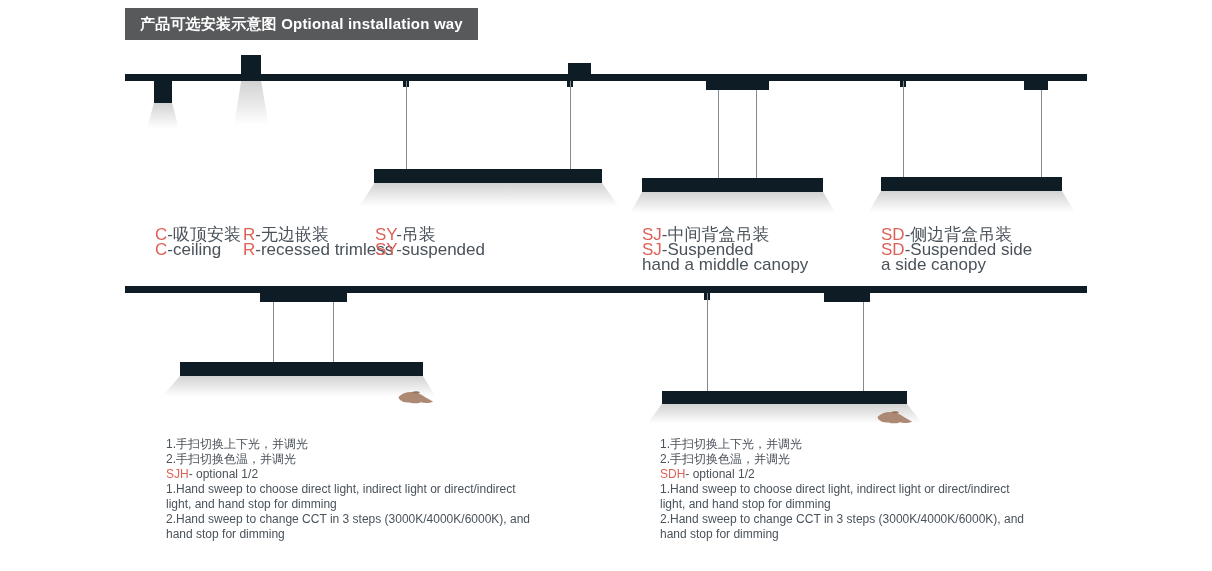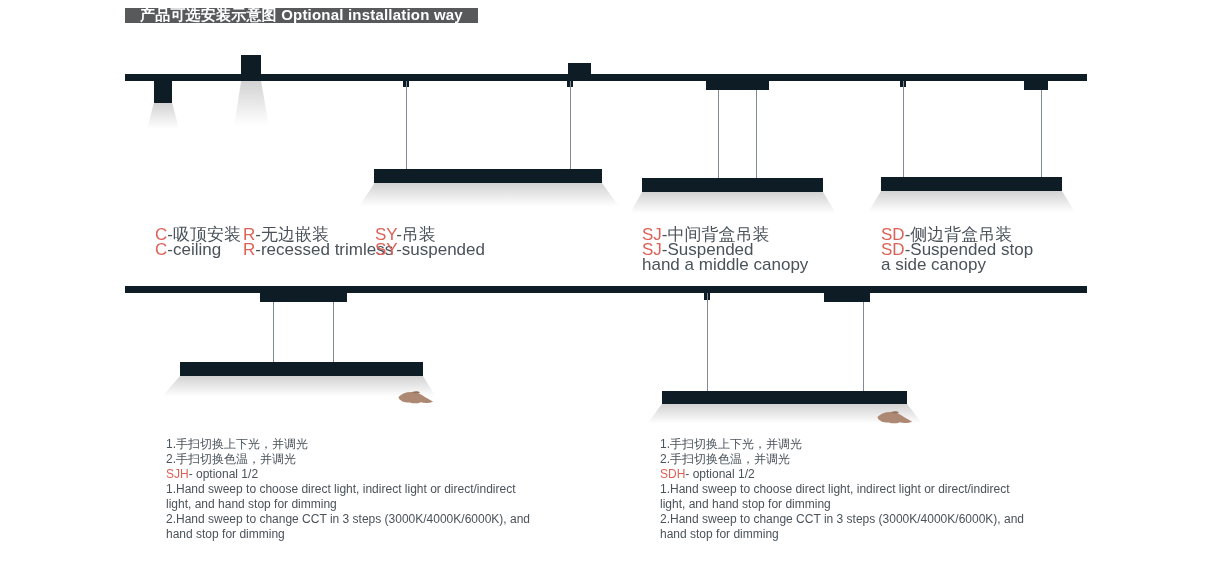--- a/index.html
+++ b/index.html
@@ -2,21 +2,21 @@
 <html><head>
 <meta charset="utf-8">
 <style>
   html,body{margin:0;padding:0;background:#fff;}
   #canvas{
     position:relative;width:1212px;height:571px;background:#ffffff;overflow:hidden;
     font-family:"Liberation Sans","DejaVu Sans",sans-serif;color:#4a525a;
   }
   .abs{position:absolute;}
   
-  #hdr{left:125px;top:8px;height:15px;background:#58595b;display:flex;align-items:center;
+  #hdr{left:125px;top:8px;height:32px;background:#58595b;display:flex;align-items:center;
        padding:0 15px;}
   #hdr .t{color:#ffffff;font-size:15px;font-weight:bold;letter-spacing:.2px;white-space:nowrap;}
   
   .dark{background:#0e1c26;}
   .wire{width:1px;background:#828b91;}
   .glow{background:linear-gradient(to bottom,#d2d2d2 0%,rgba(255,255,255,0) 85%);}
   
   .lbl{font-size:17px;line-height:15px;white-space:nowrap;}
   .red{color:#dd6156;}
   .txtblk{font-size:12px;line-height:15px;white-space:nowrap;}
@@ -72,21 +72,21 @@
     <div><span class="red">SY</span><span>-吊装</span></div>
     <div><span class="red">SY</span><span>-suspended</span></div>
   </div>
   <div class="abs lbl" style="left:642px;top:227px;">
     <div><span class="red">SJ</span><span>-中间背盒吊装</span></div>
     <div><span class="red">SJ</span><span>-Suspended</span></div>
     <div><span>hand a middle canopy</span></div>
   </div>
   <div class="abs lbl" style="left:881px;top:227px;">
     <div><span class="red">SD</span><span>-侧边背盒吊装</span></div>
-    <div><span class="red">SD</span><span>-Suspended stop</span></div>
+    <div><span class="red">SD</span><span>-Suspended side</span></div>
     <div><span>a side canopy</span></div>
   </div>
 
   <div class="abs dark" style="left:125px;top:286px;width:962px;height:7px;"></div>
 
   <div class="abs dark" style="left:260px;top:293px;width:87px;height:9px;"></div>
   <div class="abs wire" style="left:273px;top:302px;height:60px;"></div>
   <div class="abs wire" style="left:333px;top:302px;height:60px;"></div>
   <div class="abs dark" style="left:180px;top:362px;width:243px;height:14px;"></div>
   <div class="abs glow" style="left:159px;top:376px;width:279px;height:24px;clip-path:polygon(7.5% 0,94.6% 0,100% 100%,0 100%);"></div>

